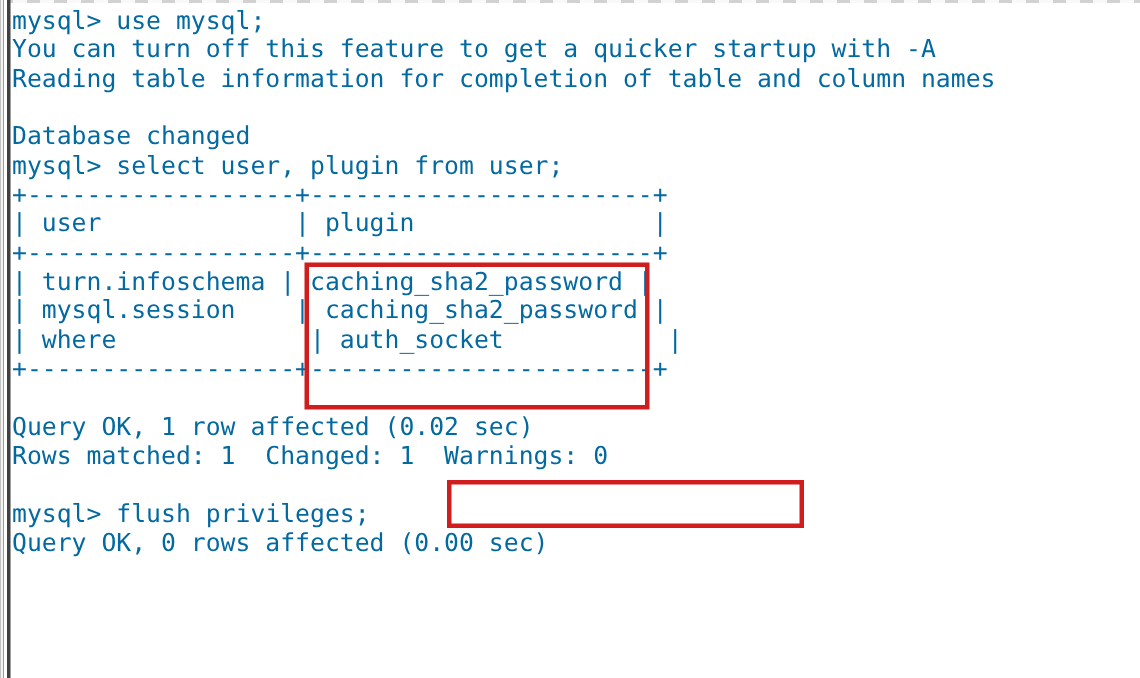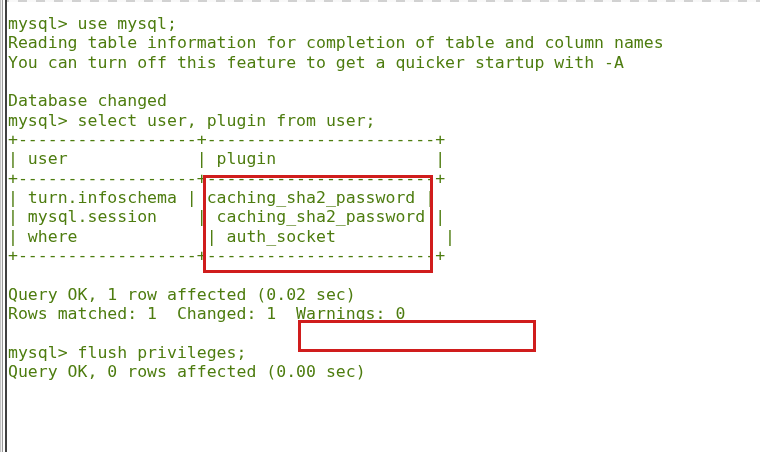--- a/index.html
+++ b/index.html
@@ -32,23 +32,23 @@
     background: linear-gradient(to right,
       #c4c4c4 0px, #c4c4c4 1px,
       #f2f2f2 1px, #f2f2f2 2px,
       #9b9b9b 2px, #9b9b9b 3px,
       #ffffff 3px, #ffffff 5px,
       #404040 5px, #404040 7px);
   }
   .terminal {
     position: absolute;
     left: 8px;
-    top: 14px;
+    top: 4px;
     width: 750px;
-    color: #4d7c0f;
+    color: #0369a1;
     font-size: 16.5px;
     line-height: 19.33px;
     cursor: text;
   }
   .line {
     height: 19.33px;
     white-space: pre;
   }
   .hl-box {
     position: absolute;
@@ -71,22 +71,22 @@
   }
 </style>
 </head>
 <body>
 
 <div class="top-edge"></div>
 <div class="left-edge"></div>
 
 <div class="terminal">
   <div class="line">mysql&gt; use mysql;</div>
+  <div class="line">You can turn off this feature to get a quicker startup with -A</div>
   <div class="line">Reading table information for completion of table and column names</div>
-  <div class="line">You can turn off this feature to get a quicker startup with -A</div>
   <div class="line"></div>
   <div class="line">Database changed</div>
   <div class="line">mysql&gt; select user, plugin from user;</div>
   <div class="line">+------------------+-----------------------+</div>
   <div class="line">| user             | plugin                |</div>
   <div class="line">+------------------+-----------------------+</div>
   <div class="line">| turn.infoschema | caching_sha2_password |</div>
   <div class="line">| mysql.session    | caching_sha2_password |</div>
   <div class="line">| where             | auth_socket           |</div>
   <div class="line">+------------------+-----------------------+</div>

